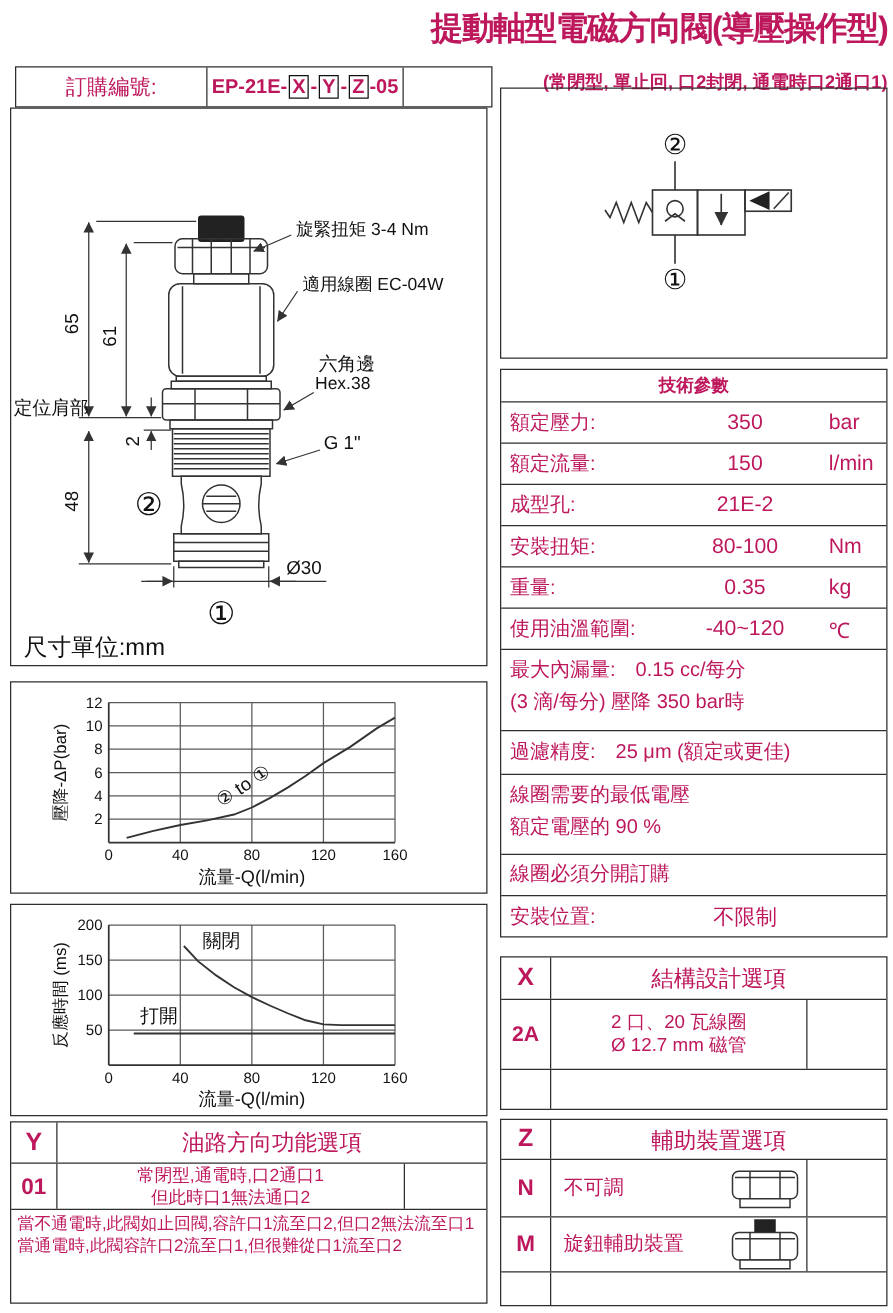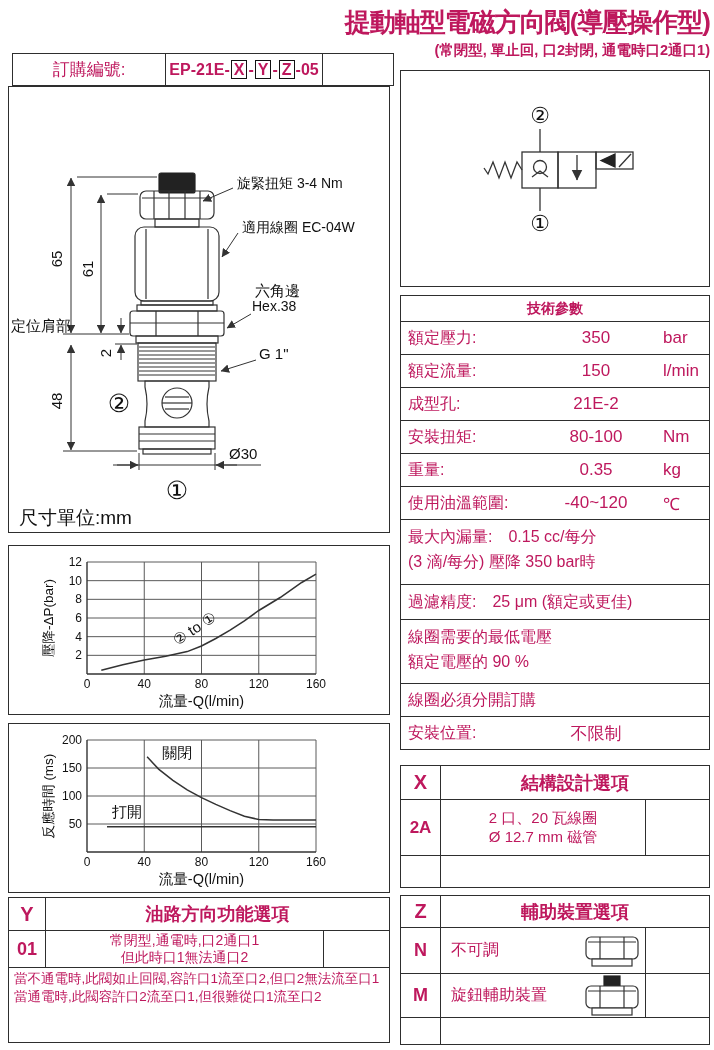--- a/index.html
+++ b/index.html
@@ -4,21 +4,21 @@
 <style>
   *{margin:0;padding:0;box-sizing:border-box}
   html,body{background:#fff}
   .page{position:relative;width:714px;height:1050px;background:#fff;overflow:hidden;
         font-family:"Liberation Sans",sans-serif;color:#be185d}
   .abs{position:absolute}
   .box{border:1.5px solid #2e2e2e}
   
   .title-block{left:0;top:5px;width:710px;text-align:right}
   .main-title{font-size:26px;font-weight:bold;letter-spacing:-1px}
-  .sub-title{font-size:14.5px;font-weight:bold;margin-top:1px}
+  .sub-title{font-size:14.5px;font-weight:bold;margin-top:16px}
   
   .order-box{left:12px;top:53px;width:382px;height:33px;display:flex;align-items:stretch}
   .order-label{width:152px;display:flex;align-items:center;justify-content:center;font-size:17px}
   .order-value{width:158px;border-left:1.5px solid #2e2e2e;border-right:1.5px solid #2e2e2e;
                display:flex;align-items:center;justify-content:center;font-weight:bold;font-size:16px}
   .opt-box{border:1.5px solid #111;padding:0 2px;margin:0 1px;line-height:1.1}
   
   .drawing-box{left:8px;top:86px;width:382px;height:447px}
   .chart1-box{left:8px;top:545px;width:382px;height:170px}
   .chart2-box{left:8px;top:723px;width:382px;height:170px}
@@ -33,21 +33,21 @@
   .tr:last-child{border-bottom:none}
   .th{justify-content:center;font-weight:bold;font-size:14px}
   .tech-table .tr{min-height:33px}
   .tech-table .tr.h-head{min-height:26px}
   .tech-table .lbl{width:142px;padding-left:7px;font-size:16px}
   .tech-table .val{width:106px;text-align:center;font-size:17px}
   .tech-table .unit{flex:1;font-size:17px;padding-left:14px}
   .tr.block{display:block;padding:5px 7px;font-size:16px;line-height:1.55}
   .code-cell{width:40px;align-self:stretch;border-right:1.5px solid #2e2e2e;display:flex;
              align-items:center;justify-content:center;font-weight:bold;font-size:19px;flex:none}
-  .head-title{flex:1;text-align:center;font-weight:bold;font-size:18px}
+  .head-title{flex:1;text-align:center;font-weight:normal;font-size:18px}
   .opt-text{border-right:1.5px solid #2e2e2e;align-self:stretch;display:flex;flex-direction:column;
             align-items:center;justify-content:center;font-size:15px;line-height:1.25;text-align:center}
   .notes{padding:2px 5px;font-size:13.5px;line-height:1.35}
   .zrow{position:relative}
   .zlabel{padding-left:10px;font-size:16px;width:205px;border-right:1.5px solid #2e2e2e;align-self:stretch;display:flex;align-items:center}
   .zicon{position:absolute;left:182px;top:50%;transform:translateY(-50%)}
   
   svg{display:block}
   .ln{stroke:#333;stroke-width:1.2;fill:none}
   .thin{stroke:#333;stroke-width:1;fill:none}

